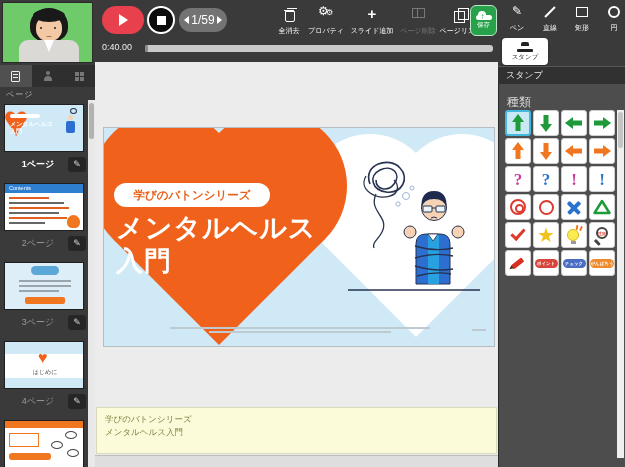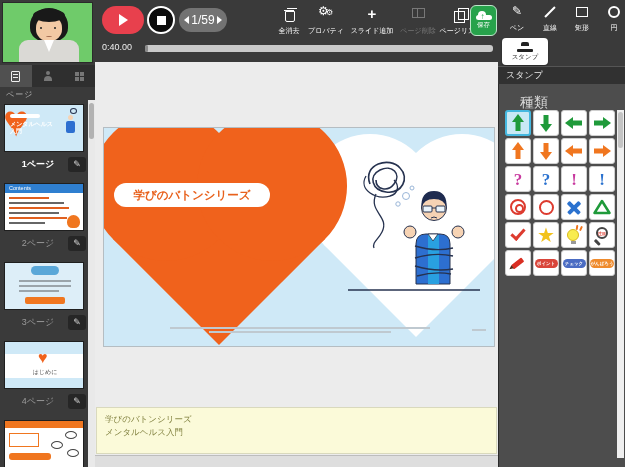--- a/index.html
+++ b/index.html
@@ -135,21 +135,21 @@
   .ic-circle{width:12px;height:12px;border:2px solid #fff;border-radius:50%;margin-top:1px}
   .stamp-btn{position:absolute;left:502px;top:38px;width:46px;height:27px;background:#fff;border-radius:4px;
              display:flex;flex-direction:column;align-items:center;justify-content:center;gap:1px;box-shadow:0 1px 2px rgba(0,0,0,.4)}
   .ic-stamp{position:relative;width:16px;height:10px}
   .ic-stamp::before{content:"";position:absolute;left:4px;top:0;width:8px;height:4px;background:#222;border-radius:2px 2px 0 0}
   .ic-stamp::after{content:"";position:absolute;left:0;bottom:0;width:16px;height:3px;background:#222;border-radius:1px}
   .stamp-btn .lbl{font-size:6.5px;color:#222}
   .panel-header{position:absolute;left:498px;top:66px;width:127px;height:18px;background:#313131;border-top:1px solid #555;
                 display:flex;align-items:center;padding-left:8px;font-size:9px;color:#eee}
   .panel-body{position:absolute;left:498px;top:84px;width:127px;height:383px;background:#4d4d4d;border-left:1px solid #2a2a2a}
-  .type-label{position:absolute;left:21px;top:10px;font-size:14px;color:#ddd}
+  .type-label{position:absolute;left:8px;top:10px;font-size:12px;color:#ddd}
   .stamp-grid{position:absolute;left:6px;top:26px;display:grid;grid-template-columns:repeat(4,26px);gap:2px}
   .cell{width:26px;height:26px;background:#fff;border:1px solid #cfcfcf;border-radius:3px;display:flex;align-items:center;justify-content:center;overflow:hidden}
   .cell.selected{background:#c9e9f5;border:2px solid #45b8e0}
   .arr{position:relative;width:18px;height:18px}
   .arr::before{content:"";position:absolute;left:50%;top:0;transform:translateX(-50%);
                border-left:6px solid transparent;border-right:6px solid transparent;border-bottom:8px solid var(--c)}
   .arr::after{content:"";position:absolute;left:50%;top:7px;transform:translateX(-50%);width:5px;height:10px;background:var(--c)}
   .arr.down{transform:rotate(180deg)} .arr.left{transform:rotate(-90deg)} .arr.right{transform:rotate(90deg)}
   .c-green{--c:#1f9a3a} .c-orange{--c:#f0761f}
   .glyph{font-family:"Liberation Serif",serif;font-weight:bold;font-size:17px;line-height:1}
@@ -326,20 +326,22 @@
   <div class="seekbar">
       <span class="playhead"></span>
     </div>
 
   <div class="center-bg"></div>
 
   <div class="slide">
     <div class="css-heart heart-white"></div>
     <div class="css-heart heart-main"></div>
     <div class="series-pill">学びのバトンシリーズ</div>
+    <div class="slide-title1">メンタルヘルス</div>
+    <div class="slide-title2">入門</div>
 
     <svg class="illus" width="160" height="160" viewBox="0 0 160 160">
       <path d="M38,38 C30,18 58,10 68,22 C78,32 70,48 54,46 C40,44 36,30 48,24 C60,18 70,28 62,38 C56,46 44,44 44,34" fill="none" stroke="#26324f" stroke-width="1.6"></path>
       <path d="M34,30 C26,44 44,54 58,50 C66,48 68,40 62,34" fill="none" stroke="#26324f" stroke-width="1.3"></path>
       <path d="M44,48 C36,66 58,70 50,86 C46,94 40,96 42,102" fill="none" stroke="#26324f" stroke-width="1.3"></path>
       <circle cx="74" cy="50" r="3.5" fill="#ffffff" stroke="#9ab6d8"></circle>
       <circle cx="66" cy="58" r="2.2" fill="#ffffff" stroke="#9ab6d8"></circle>
       <circle cx="80" cy="42" r="2" fill="#ffffff" stroke="#9ab6d8"></circle>
       <circle cx="102" cy="62" r="12.5" fill="#f6d3b4" stroke="#26324f"></circle>
       <path d="M89.5,62 q-1,-17 12.5,-17 q13.5,0 12.5,17 q-2,-9 -12.5,-9 q-10.5,0 -12.5,9 z" fill="#1e2b4f"></path>

